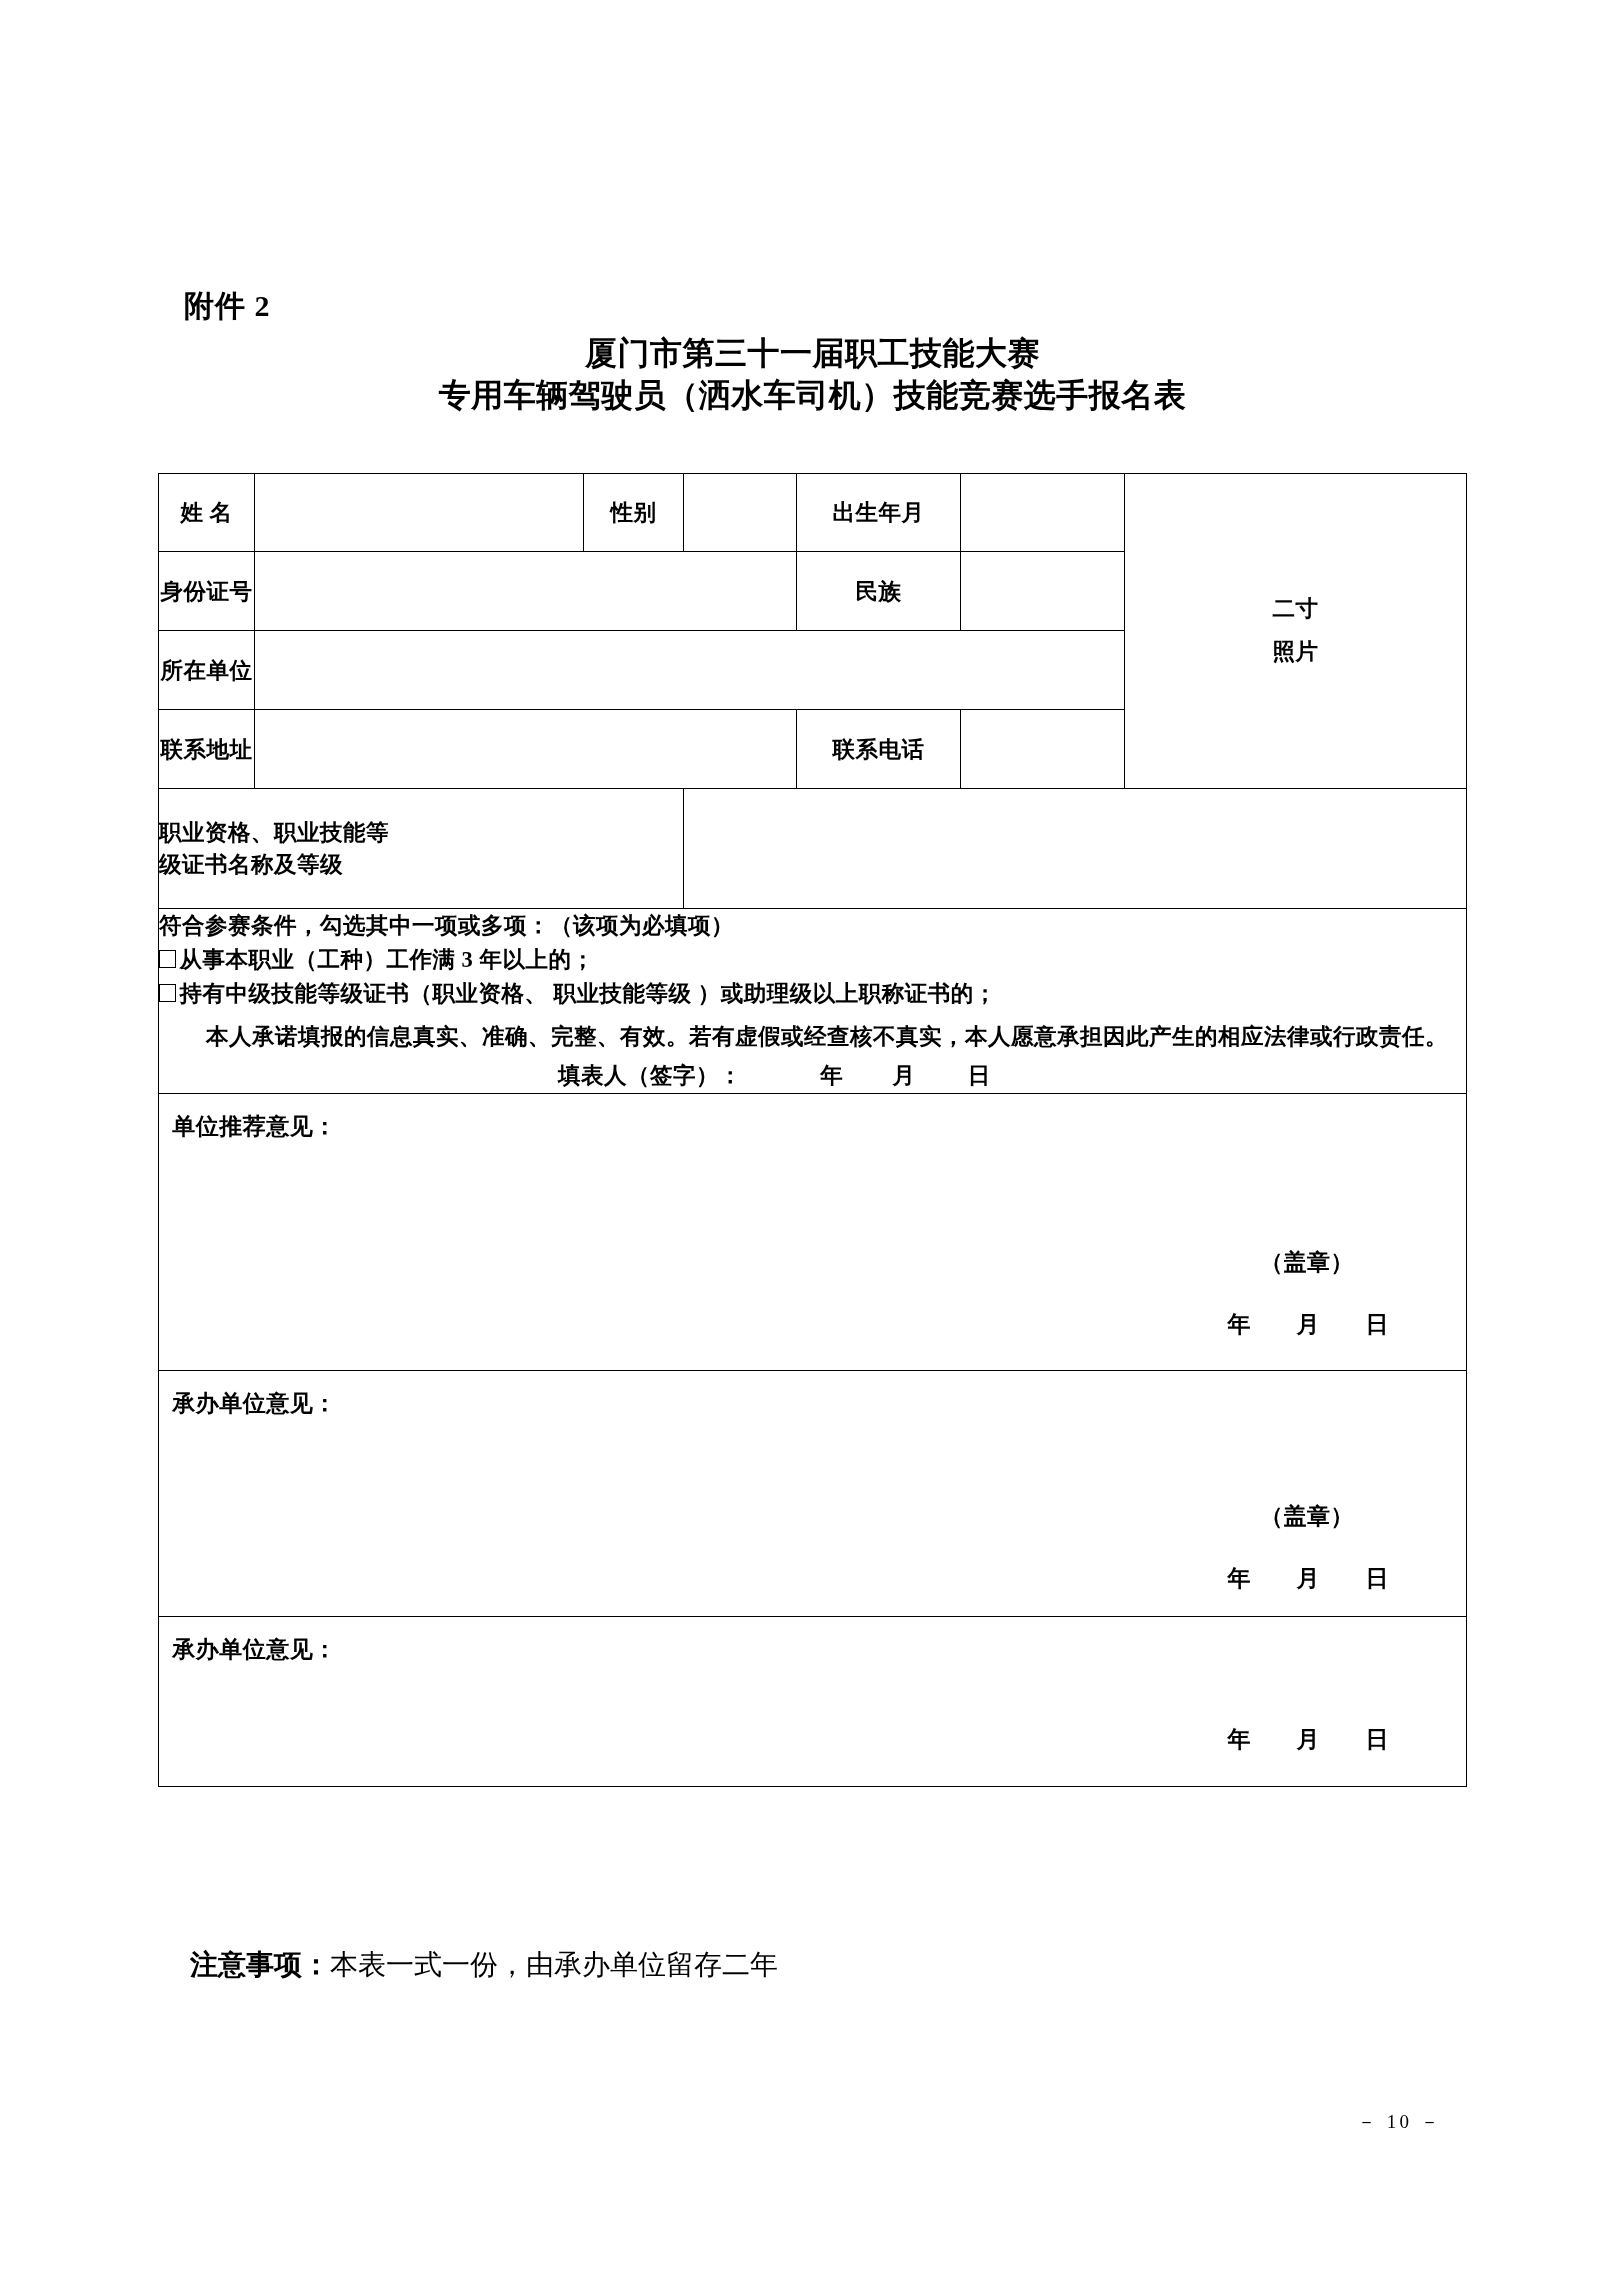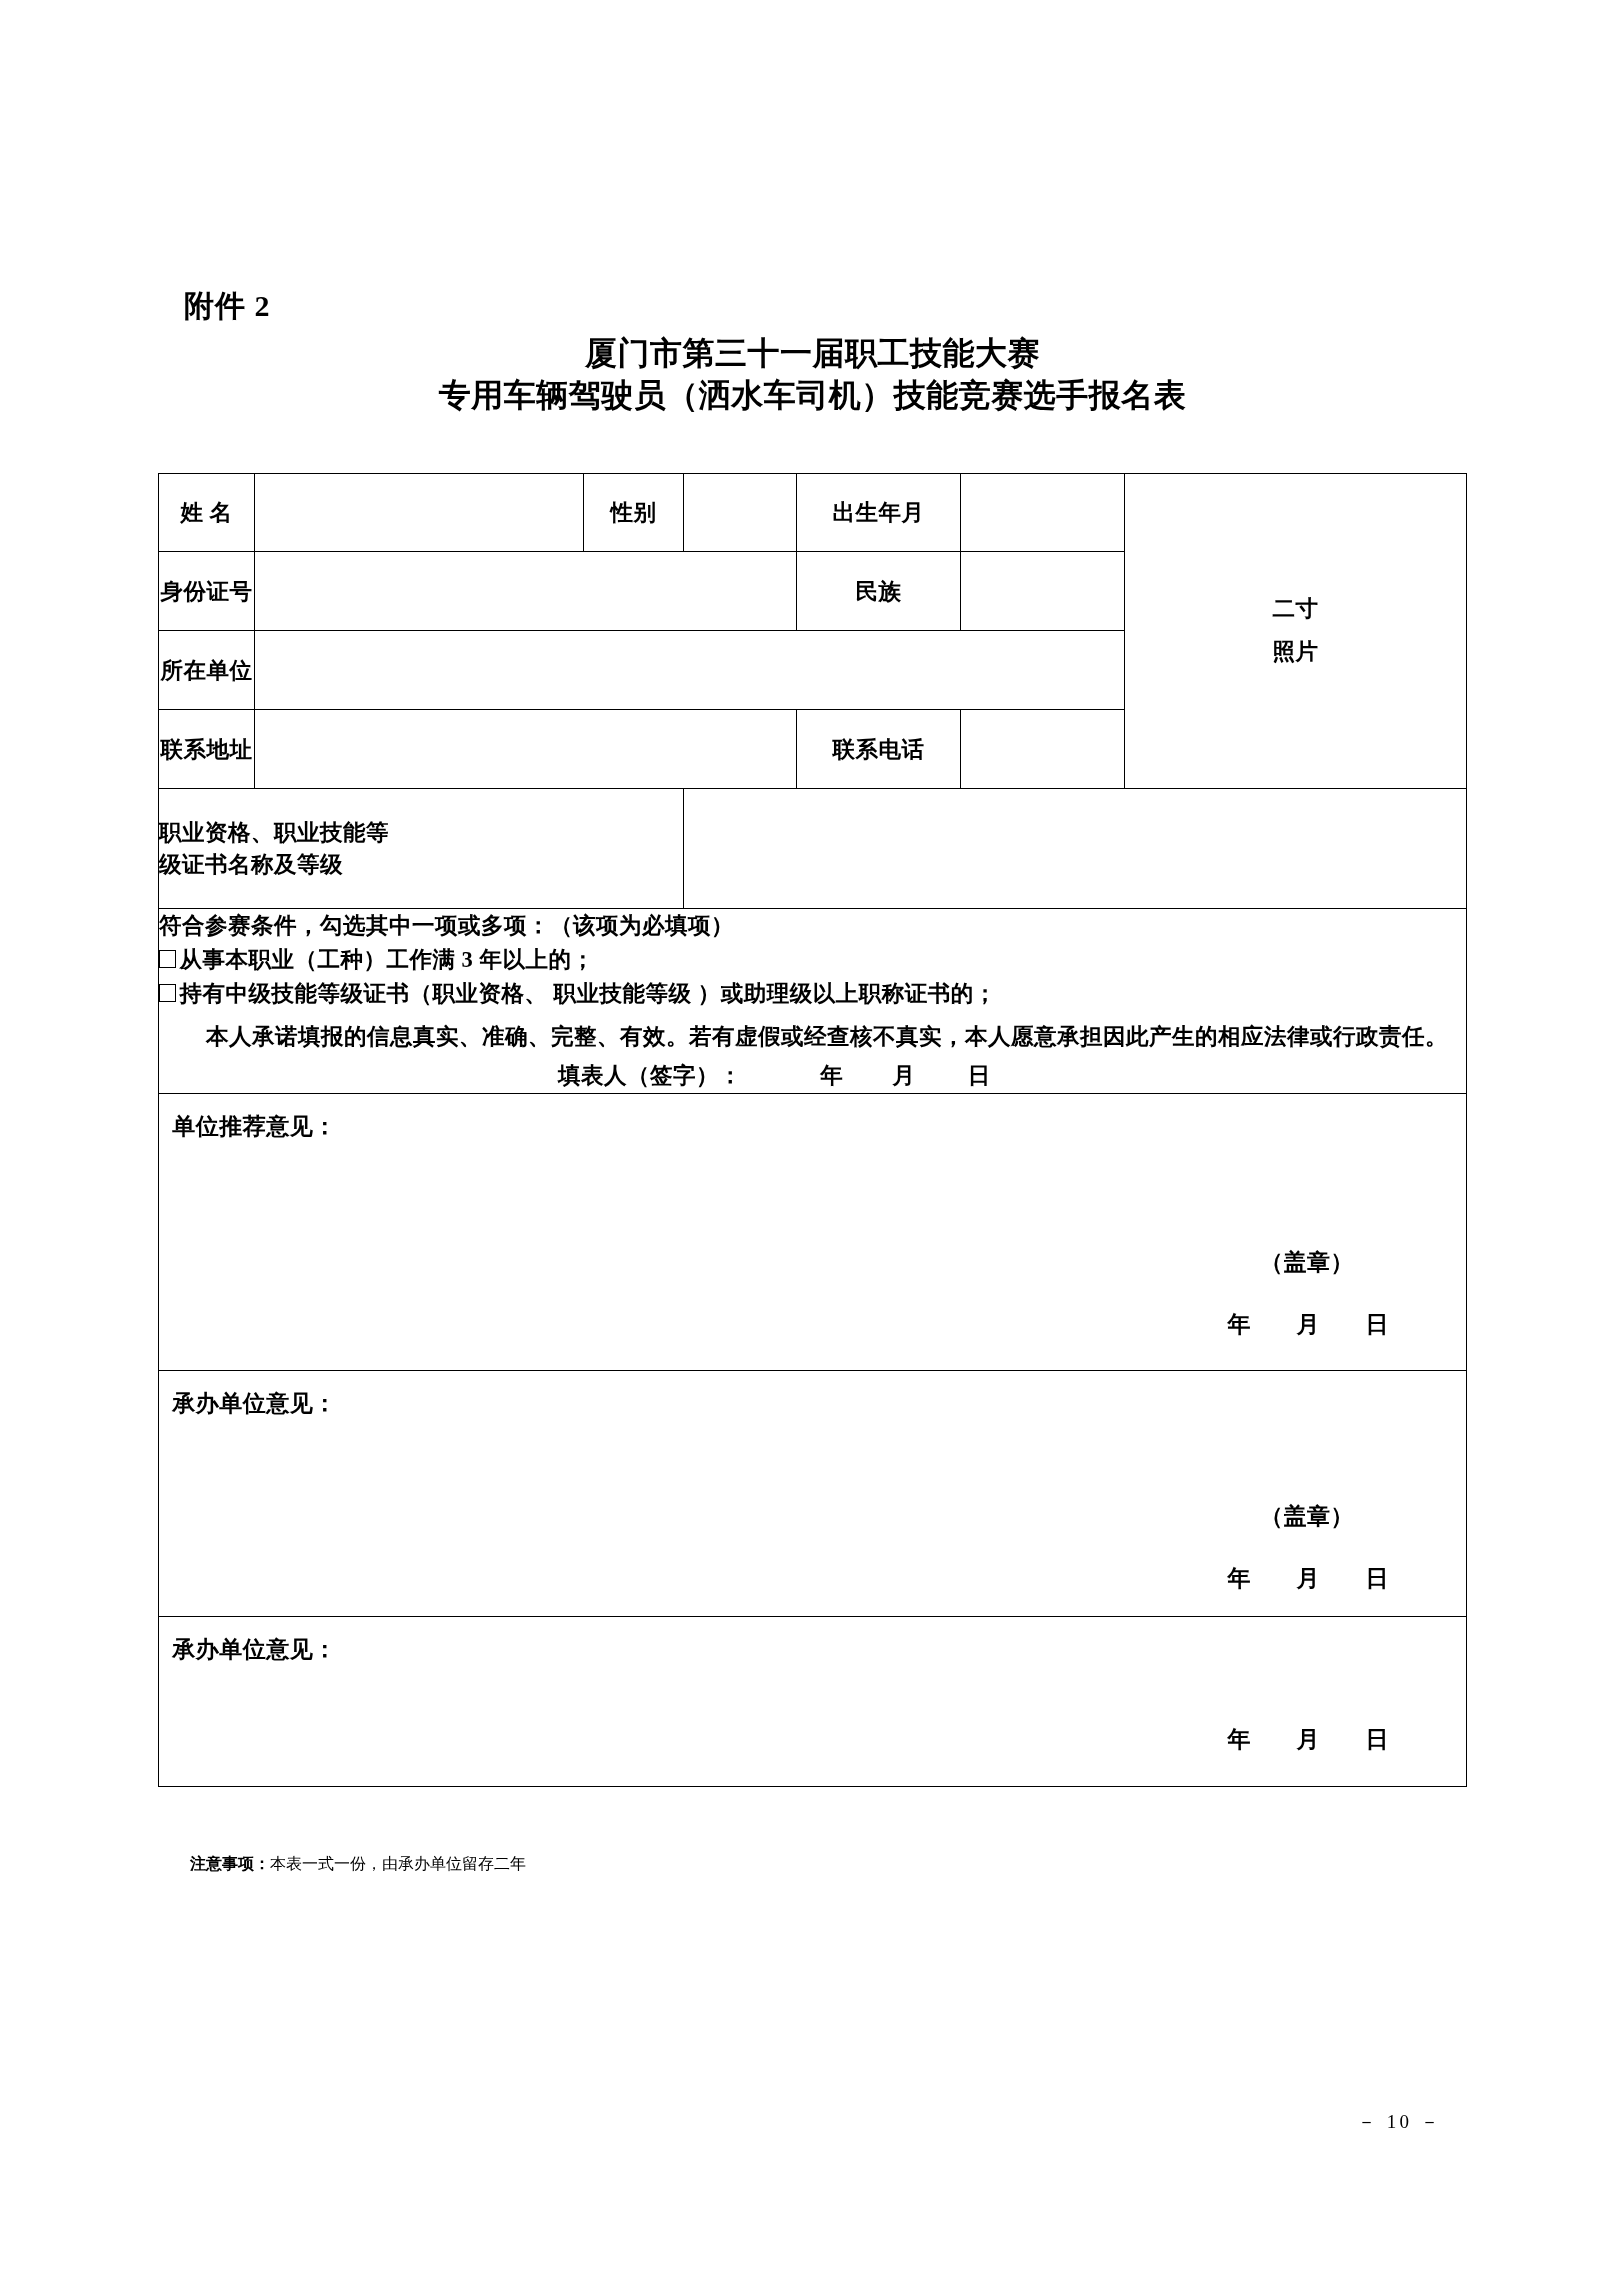--- a/index.html
+++ b/index.html
@@ -154,22 +154,22 @@
     right: 77px;
     font-size: 23px;
     white-space: nowrap;
   }
   .op-date .gap-d { display: inline-block; width: 33px; }
 
   
   .note {
     position: absolute;
     left: 190px;
-    top: 1854px;
-    font-size: 16px;
+    top: 1946px;
+    font-size: 28px;
     white-space: nowrap;
   }
   .note b { font-weight: bold; }
 
   
   .page-number {
     position: absolute;
     left: 0;
     top: 2109px;
     width: 1431px;

